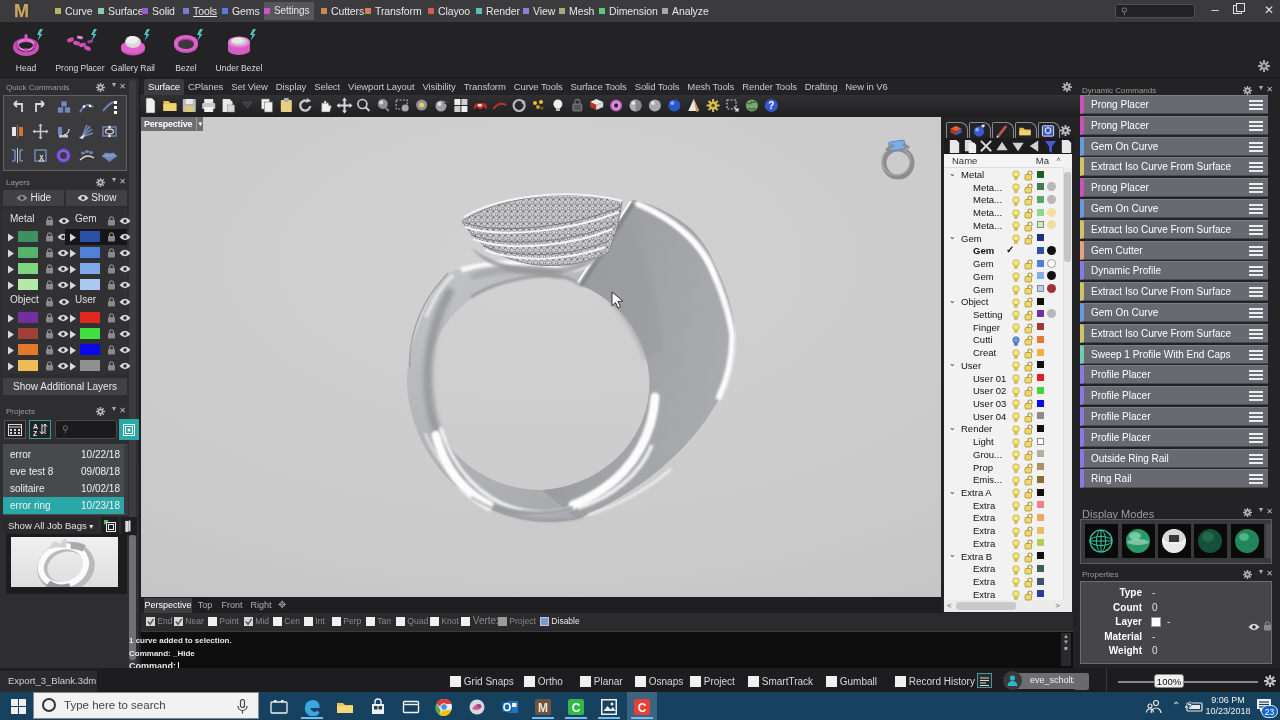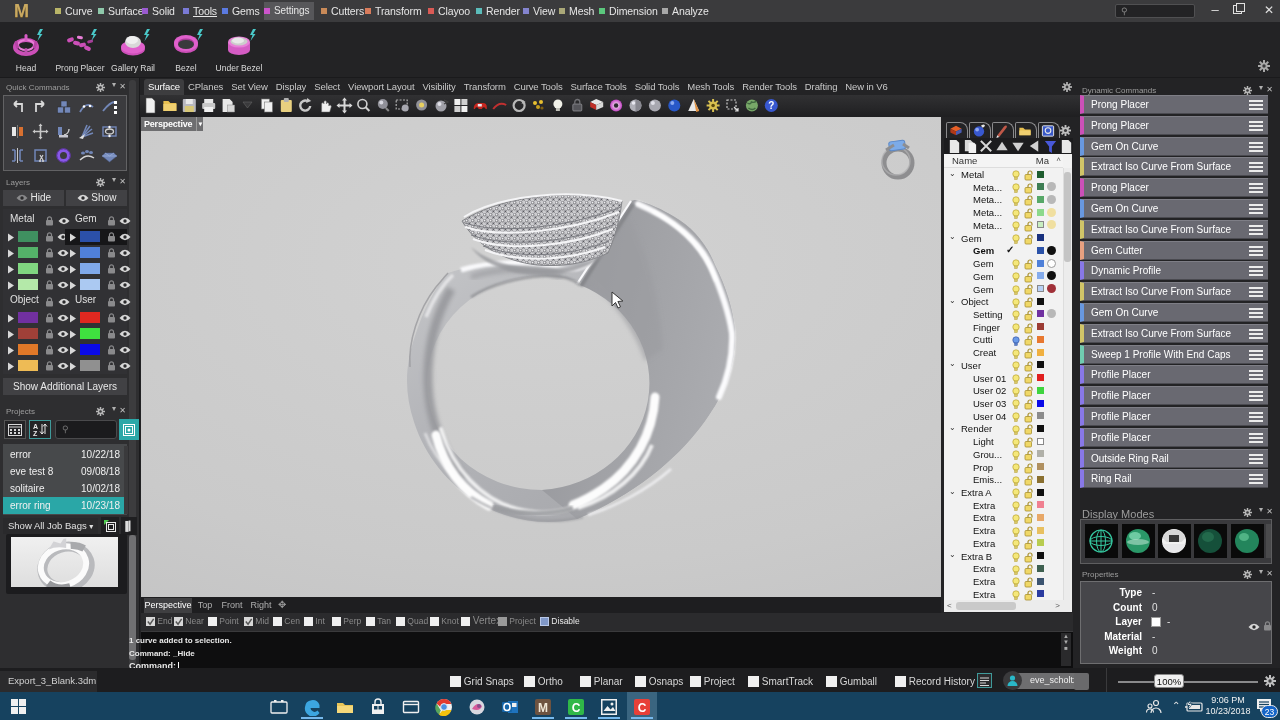--- a/index.html
+++ b/index.html
@@ -1671,20 +1671,28 @@
     </div>
 <div class="abs" style="left:0;top:692px;width:1280px;height:28px;background:#16425f;"></div>
 <svg class="abs" style="left:11px;top:699px;" width="15" height="15" viewBox="0 0 15 15">
       <g fill="#f0f0f0">
         <rect x="0" y="0" width="7" height="7"></rect>
         <rect x="8" y="0" width="7" height="7"></rect>
         <rect x="0" y="8" width="7" height="7"></rect>
         <rect x="8" y="8" width="7" height="7"></rect>
       </g>
     </svg>
+<div class="abs" style="left:33px;top:692px;width:226px;height:27px;background:#f2f2f2;border:1px solid #888;">
+      <span style="position:absolute;left:8px;top:5px;width:14px;height:14px;border:2px solid #333;border-radius:50%;"></span>
+      <span style="position:absolute;left:30px;top:6px;font-size:11.5px;color:#444;">Type here to search</span>
+      <svg style="position:absolute;right:10px;top:6px;" width="11" height="15" viewBox="0 0 11 15">
+        <rect x="3.5" y="0.5" width="4" height="8" rx="2" fill="none" stroke="#444" stroke-width="1.2"></rect>
+        <path d="M1,7 a4.5,4.5 0 0 0 9,0 M5.5,11.5 v3" fill="none" stroke="#444" stroke-width="1.2"></path>
+      </svg>
+    </div>
 <svg class="abs" style="left:270px;top:698px;" width="18" height="18" viewBox="0 0 18 18">
       <rect x="1" y="4" width="16" height="11" rx="1" fill="none" stroke="#f0f0f0" stroke-width="1.3"></rect>
       <rect x="4" y="2" width="2.5" height="2" fill="#f0f0f0"></rect>
       <rect x="11" y="2" width="2.5" height="2" fill="#f0f0f0"></rect>
     </svg>
 <svg class="abs" style="left:303px;top:698px;" width="18" height="18" viewBox="0 0 18 18">
       <path d="M2,9 a7.5,7.5 0 0 1 14.5,-2 v3 h-9 a4,4 0 0 0 7,2.5 l2,2.5 a8,8 0 0 1 -14.5,-6 z" fill="#3ca6e0"></path>
     </svg>
 <div class="abs" style="left:301px;top:717px;width:22px;height:2px;background:#76b9ed;"></div>
 <svg class="abs" style="left:336px;top:698px;" width="18" height="18" viewBox="0 0 18 18">

